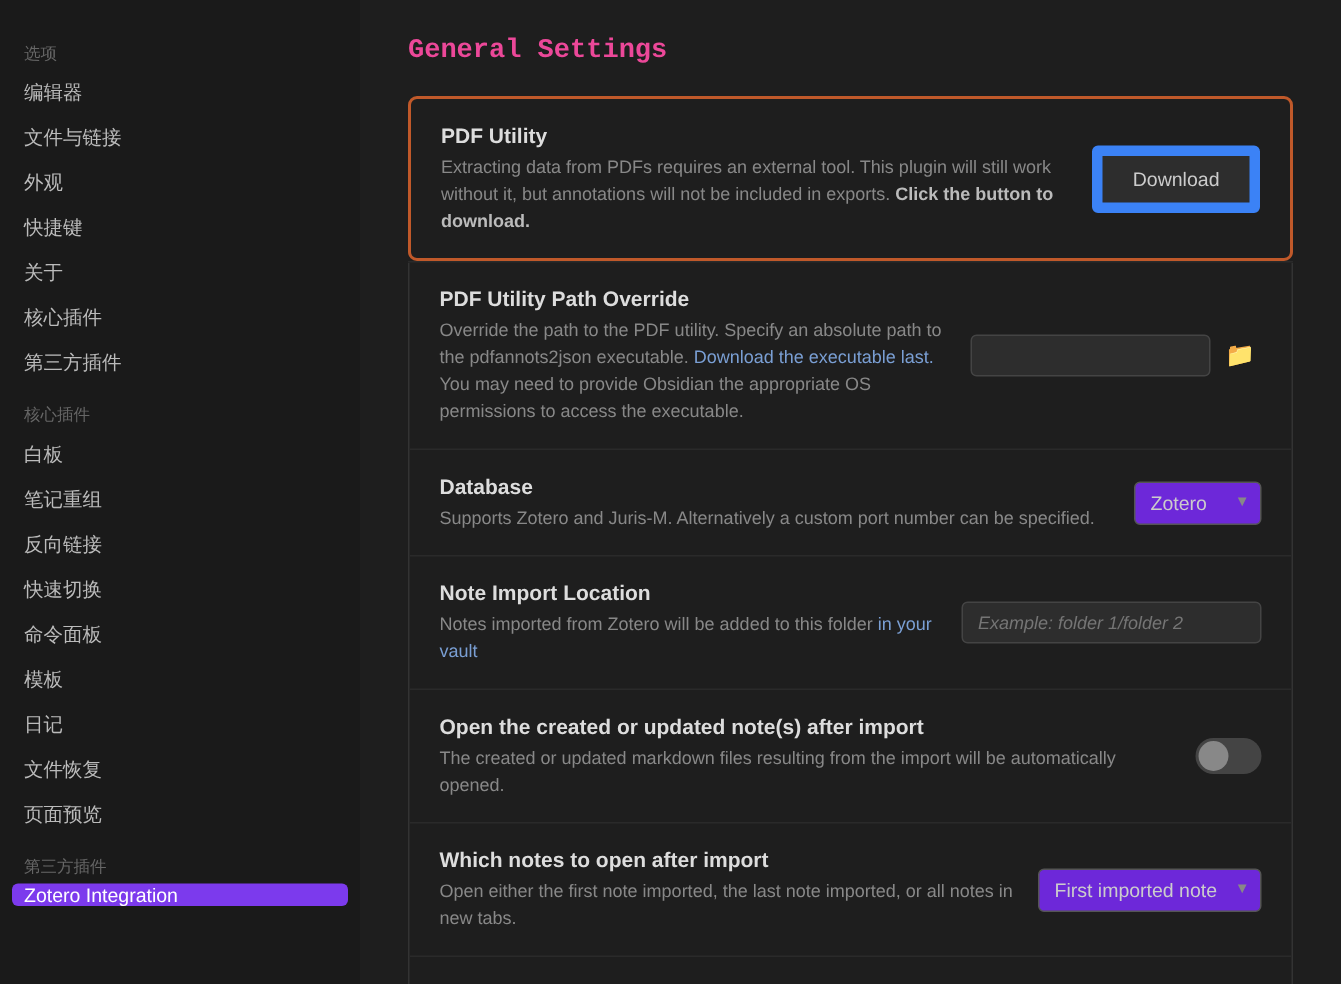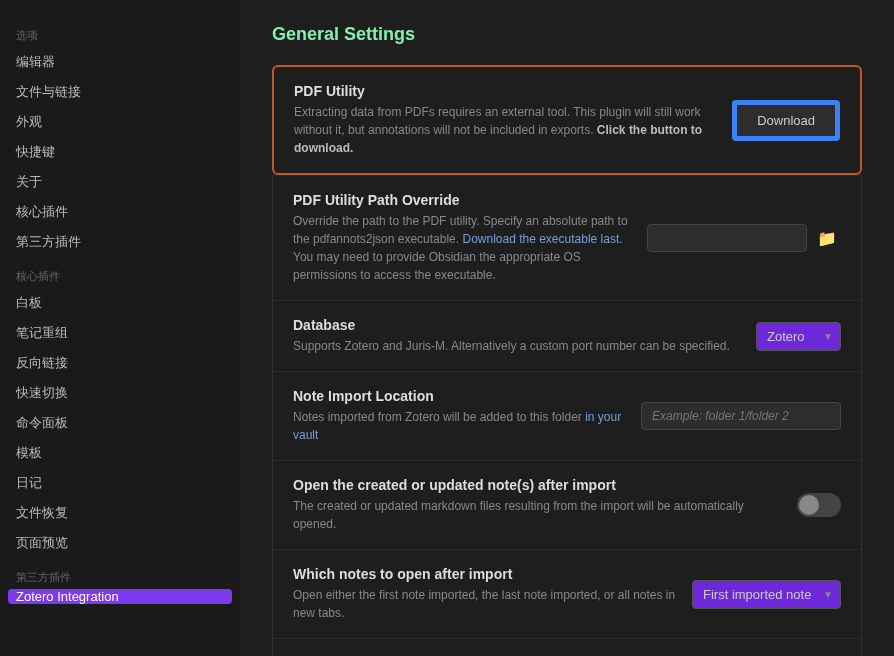--- a/index.html
+++ b/index.html
@@ -46,22 +46,23 @@
     
     .main-content {
       flex: 1;
       background: #1e1e1e;
       overflow-y: auto;
       padding: 24px 32px;
     }
     .page-title {
       font-size: 18px;
       font-weight: 600;
-      color: #86efac;
+      color: #ec4899;
       margin-bottom: 20px;
+      font-family: Liberation Mono, monospace;
     }
 
     
     .settings-section {
       border: 1px solid #333;
       border-radius: 6px;
       margin-bottom: 0;
       overflow: hidden;
     }
     .settings-row {
@@ -104,21 +105,21 @@
     
     .pdf-utility-section {
       border: 2px solid #c0592a;
       border-radius: 6px;
       margin-bottom: 0;
     }
 
     
     .download-btn {
       background: #2d2d2d;
-      border: 5px solid #3b82f6;
+      border: 7px solid #3b82f6;
       color: #ccc;
       padding: 8px 20px;
       border-radius: 4px;
       cursor: pointer;
       font-size: 13px;
       white-space: nowrap;
       flex-shrink: 0;
     }
 
     

